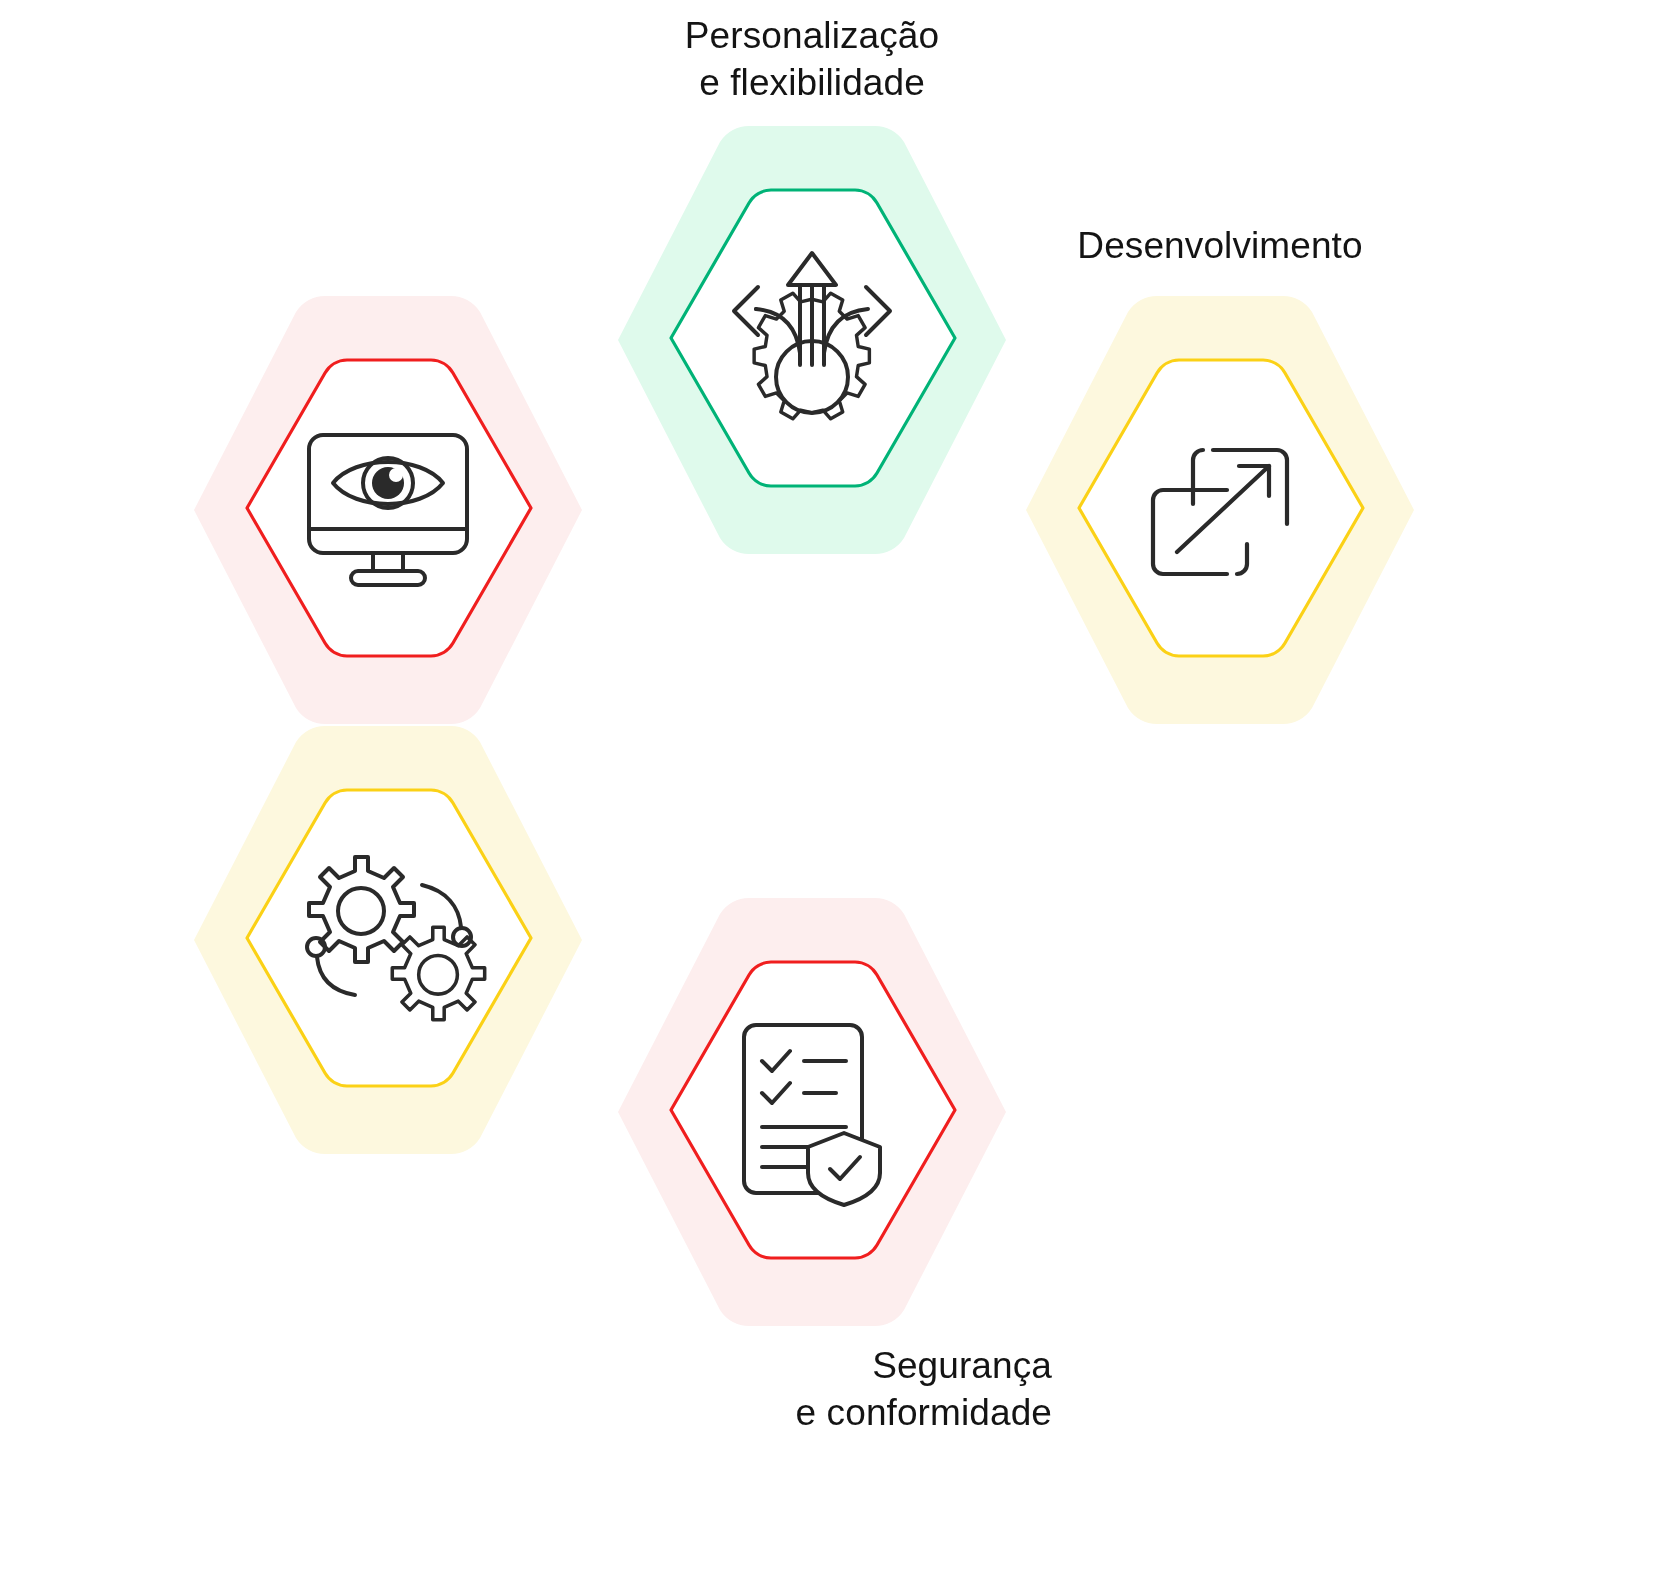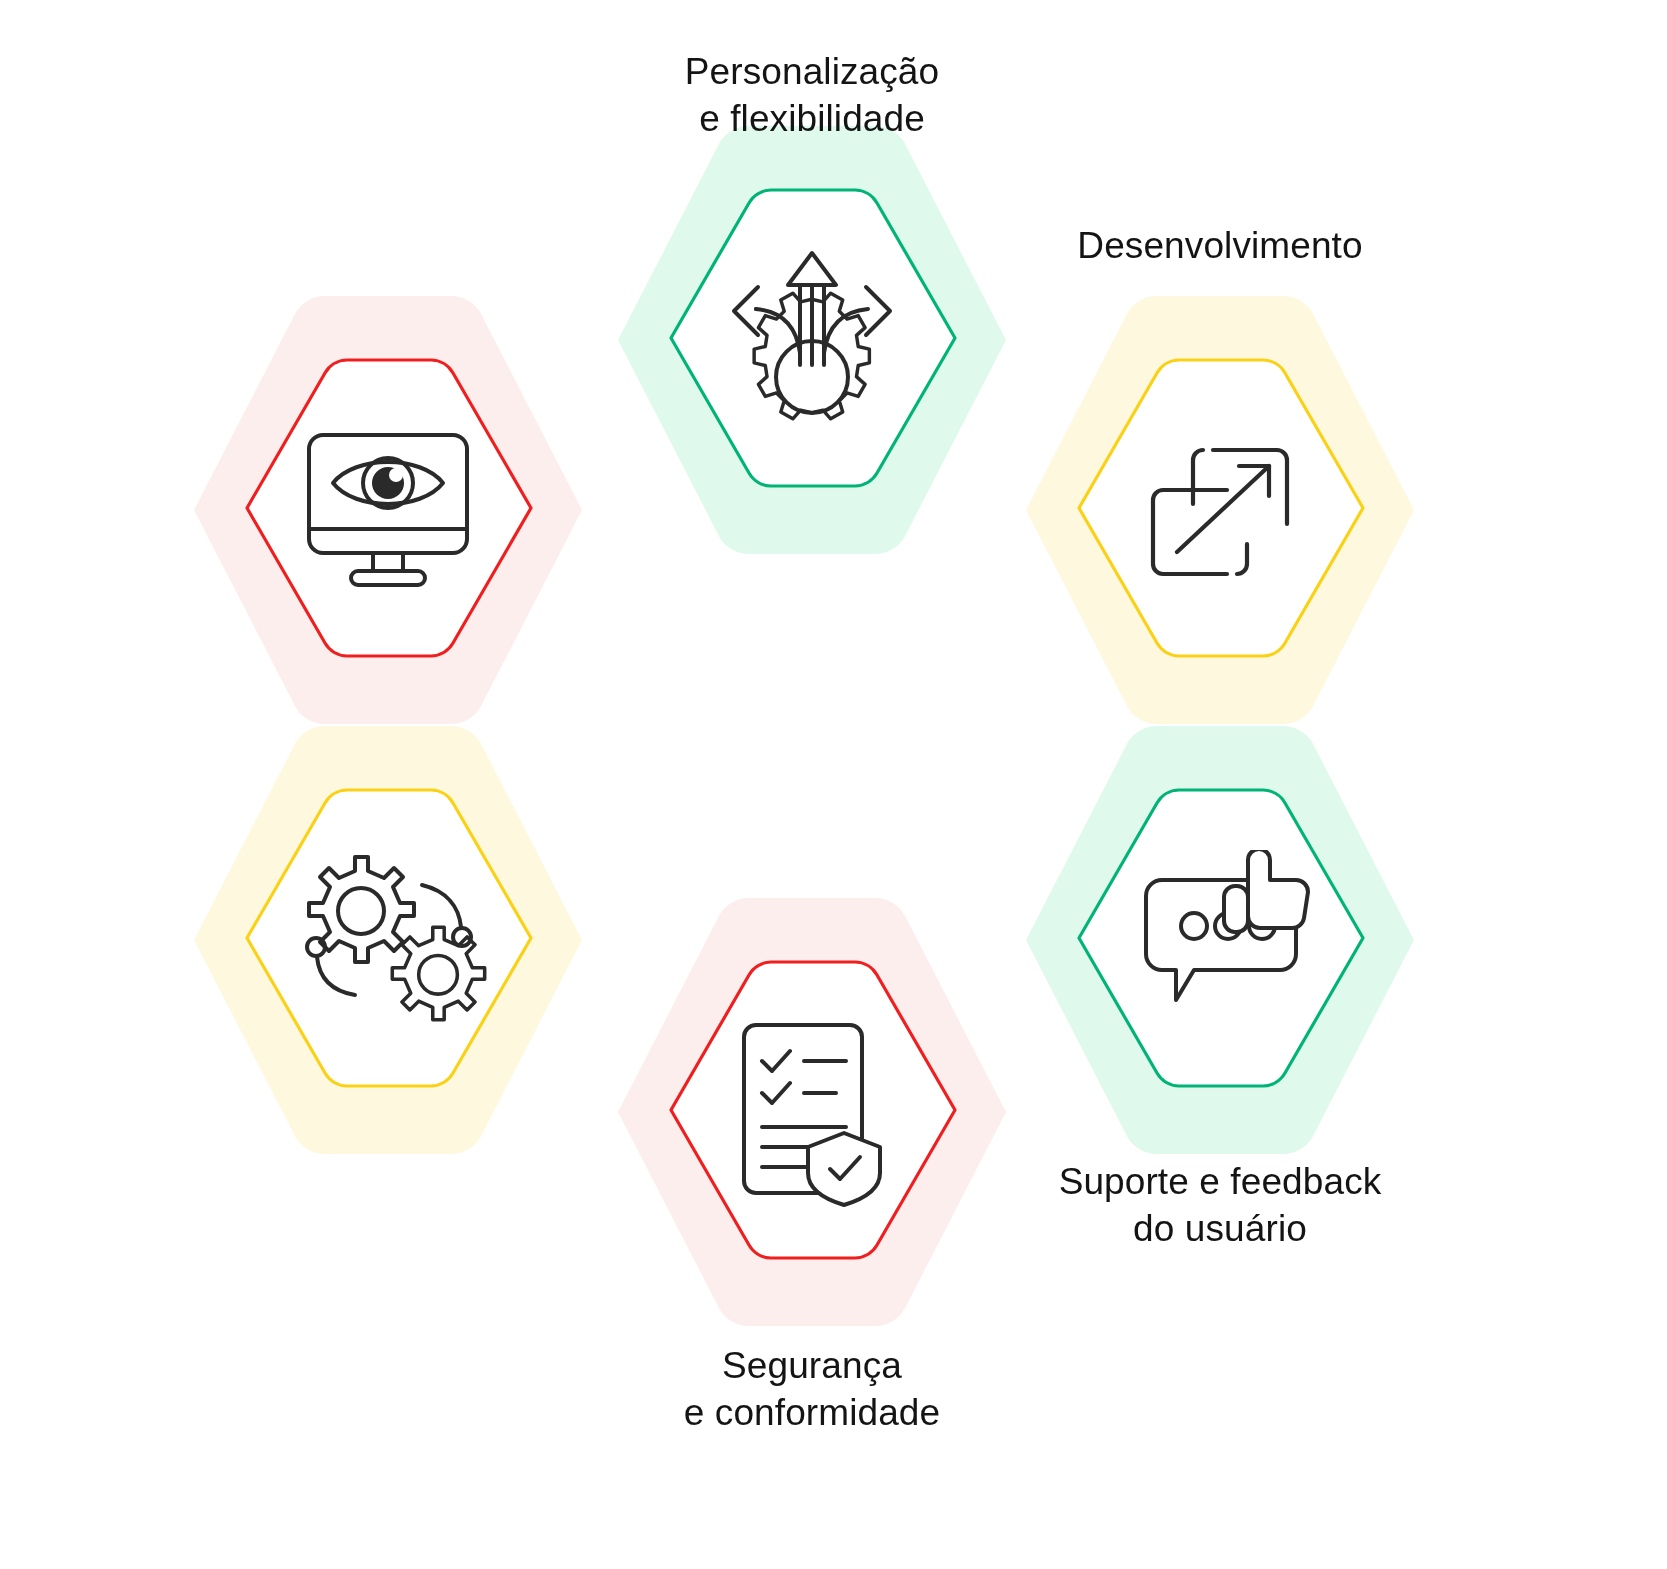--- a/index.html
+++ b/index.html
@@ -115,21 +115,21 @@
         <path d="M 88 120 L 88 40 M 112 120 L 112 40"></path>
 
         <path d="M 88 108 C 84 78 66 66 44 64"></path>
         <path d="M 44 64 L 44 64 M 46 42 L 22 66 L 46 90"></path>
 
         <path d="M 112 108 C 116 78 134 66 156 64"></path>
         <path d="M 154 42 L 178 66 L 154 90"></path>
       </svg>
     </div>
 
-    <div class="label" style="left:-20px; top:-128px; width:480px;margin-top:36px;">Personalização
+    <div class="label" style="left:-20px; top:-128px; width:480px;">Personalização
 e flexibilidade</div>
   </div>
 
   <div class="cell" style="left:1000px; top:310px; width:440px; height:400px;">
 
     <div class="hex-wrap">
       <svg width="440" height="400" viewBox="0 0 440 400">
         <path d="M 220 6 L 418 108 A 34 34 0 0 1 434 138 L 434 262 A 34 34 0 0 1 418 292 L 220 394 L 22 292 A 34 34 0 0 1 6 262 L 6 138 A 34 34 0 0 1 22 108 Z" fill="#FDF8DE" stroke="none" transform="rotate(90 220 200)"></path>
       </svg>
     </div>
@@ -221,48 +221,18 @@
 
         <line x1="30" y1="110" x2="114" y2="110"></line>
         <line x1="30" y1="130" x2="114" y2="130"></line>
         <line x1="30" y1="150" x2="84" y2="150"></line>
 
         <path d="M 112 116 L 148 130 L 148 156 C 148 172 132 182 112 188 C 92 182 76 172 76 156 L 76 130 Z" fill="#FFFFFF"></path>
         <path d="M 98 152 L 108 162 L 128 140"></path>
       </svg>
     </div>
 
-    <div class="label" style="left:-20px; top:430px; width:480px;">Segurança
+    <div class="label" style="left:-20px; top:430px; width:480px;text-align:right;">Segurança
 e conformidade</div>
   </div>
 
-  <div class="cell" style="left:1000px; top:740px; width:440px; height:400px;">
-
-    <div class="hex-wrap">
-      <svg width="440" height="400" viewBox="0 0 440 400">
-        <path d="M 220 6 L 418 108 A 34 34 0 0 1 434 138 L 434 262 A 34 34 0 0 1 418 292 L 220 394 L 22 292 A 34 34 0 0 1 6 262 L 6 138 A 34 34 0 0 1 22 108 Z" fill="#DFFAEC" stroke="none" transform="rotate(90 220 200)"></path>
-      </svg>
-    </div>
-
-    <div class="hex-wrap" style="left:58px; top:50px;">
-      <svg width="326" height="296" viewBox="0 0 326 296">
-        <path d="M 163 6 L 298 84 A 26 26 0 0 1 311 106 L 311 190 A 26 26 0 0 1 298 212 L 163 290 L 28 212 A 26 26 0 0 1 15 190 L 15 106 A 26 26 0 0 1 28 84 Z" fill="#FFFFFF" stroke="#00B377" stroke-width="3.2" stroke-linejoin="round" transform="rotate(90 163 148)"></path>
-      </svg>
-    </div>
-
-    <div class="icon-holder" style="left:112px; top:102px; width:216px; height:196px;">
-      <svg width="200" height="180" viewBox="0 0 200 180" fill="none" stroke="#2A2A2A" stroke-width="4" stroke-linecap="round" stroke-linejoin="round">
-
-        <path d="M 26 46 A 16 16 0 0 1 42 30 L 160 30 A 16 16 0 0 1 176 46 L 176 104 A 16 16 0 0 1 160 120 L 74 120 L 56 150 L 56 120 L 42 120 A 16 16 0 0 1 26 104 Z" fill="#FFFFFF"></path>
-        <circle cx="74" cy="76" r="13"></circle>
-        <circle cx="108" cy="76" r="13"></circle>
-        <circle cx="142" cy="76" r="13"></circle>
-
-        <path d="M 128 44 L 128 10 A 11 11 0 0 1 150 10 L 150 30 L 176 30 A 12 12 0 0 1 188 42 L 184 68 A 12 12 0 0 1 172 78 L 140 78 A 12 12 0 0 1 128 66 Z" fill="#FFFFFF"></path>
-        <rect x="104" y="36" width="24" height="46" rx="11" fill="#FFFFFF"></rect>
-      </svg>
-    </div>
-
-    <div class="label" style="left:-40px; top:418px; width:520px;">Suporte e feedback
-do usuário</div>
-  </div>
 
 </div>
 
 </body></html>

